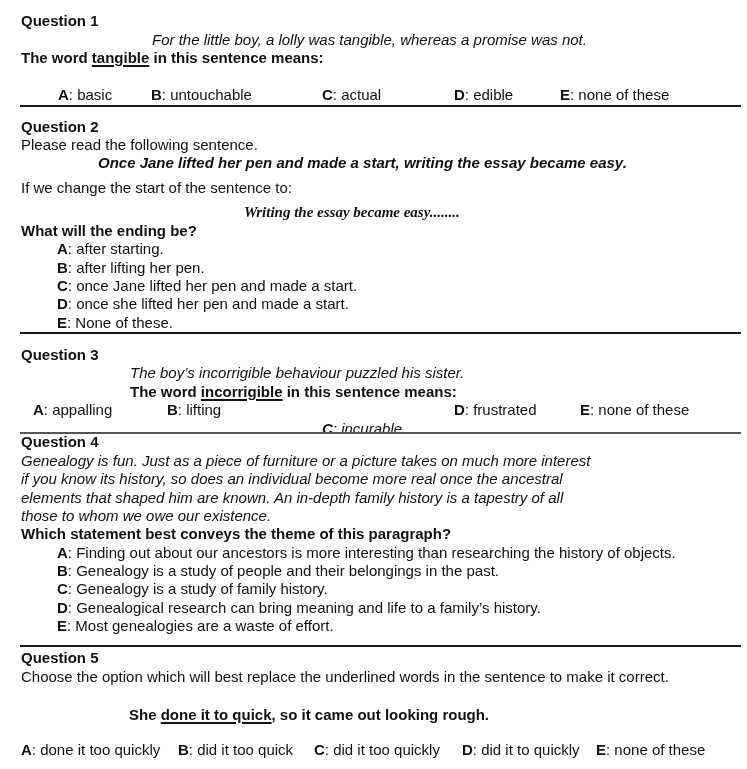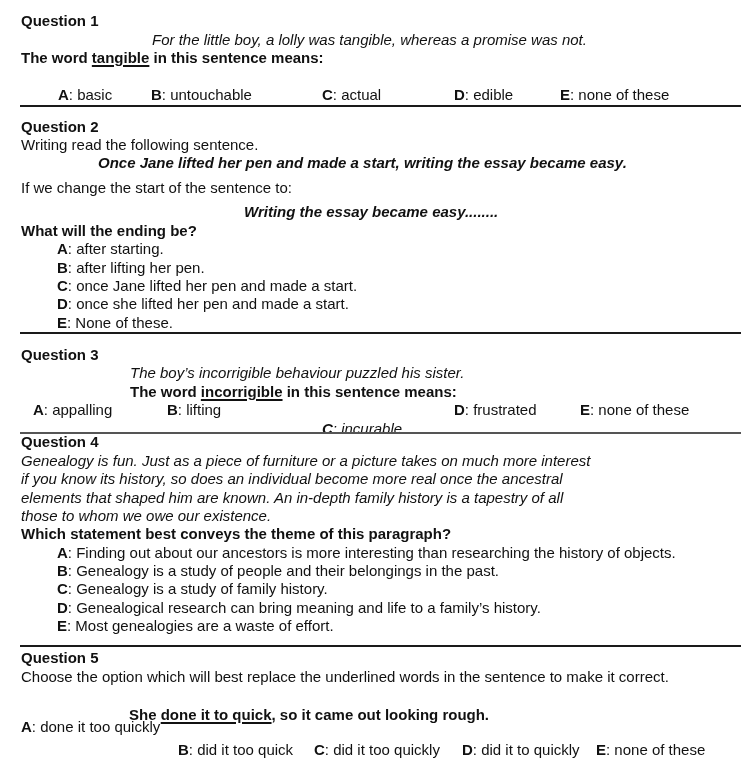--- a/index.html
+++ b/index.html
@@ -25,24 +25,24 @@
   <span>The word </span><span class="u">tangible</span><span> in this sentence means:</span>
 </div>
 <div class="abs opt" style="left:21px;top:86px;margin-left:37px;"><span class="l">A</span><span>: basic</span></div>
 <div class="abs opt" style="left:151px;top:86px;"><span class="l">B</span><span>:  untouchable</span></div>
 <div class="abs opt" style="left:322px;top:86px;"><span class="l">C</span><span>: actual</span></div>
 <div class="abs opt" style="left:454px;top:86px;"><span class="l">D</span><span>: edible</span></div>
 <div class="abs opt" style="left:560px;top:86px;"><span class="l">E</span><span>: none of these</span></div>
 <div class="rule" style="top:105px;"></div>
 
 <div class="abs b" style="left:21px;top:118px;">Question 2</div>
-<div class="abs" style="left:21px;top:136px;">Writing read the following sentence.</div>
+<div class="abs" style="left:21px;top:136px;">Please read the following sentence.</div>
 <div class="abs b i" style="left:98px;top:154px;">Once Jane lifted her pen and made a start, writing the essay became easy.</div>
 <div class="abs" style="left:21px;top:179px;">If we change the start of the sentence to:</div>
-<div class="abs b i" style="left:244px;top:203px;">Writing the essay became easy........</div>
+<div class="abs b i" style="left:244px;top:203px;font-family:Liberation Serif, serif;">Writing the essay became easy........</div>
 <div class="abs b" style="left:21px;top:222px;">What will the ending be?</div>
 <div class="abs opt" style="left:57px;top:240px;"><span class="l">A</span><span>: after starting.</span></div>
 <div class="abs opt" style="left:57px;top:259px;"><span class="l">B</span><span>: after lifting her pen.</span></div>
 <div class="abs opt" style="left:57px;top:277px;"><span class="l">C</span><span>: once Jane lifted her pen and made a start.</span></div>
 <div class="abs opt" style="left:57px;top:295px;"><span class="l">D</span><span>: once she lifted her pen and made a start.</span></div>
 <div class="abs opt" style="left:57px;top:314px;"><span class="l">E</span><span>: None of these.</span></div>
 <div class="rule" style="top:332px;"></div>
 
 <div class="abs b" style="left:21px;top:346px;">Question 3</div>
 <div class="abs i" style="left:130px;top:364px;">The boy’s incorrigible behaviour puzzled his sister.</div>
@@ -67,17 +67,17 @@
 <div class="abs opt" style="left:57px;top:580px;"><span class="l">C</span><span>: Genealogy is a study of family history.</span></div>
 <div class="abs opt" style="left:57px;top:599px;"><span class="l">D</span><span>: Genealogical research can bring meaning and life to a family’s history.</span></div>
 <div class="abs opt" style="left:57px;top:617px;"><span class="l">E</span><span>: Most genealogies are a waste of effort.</span></div>
 <div class="rule" style="top:645px;"></div>
 
 <div class="abs b" style="left:21px;top:649px;">Question 5</div>
 <div class="abs" style="left:21px;top:668px;">Choose the option which will best replace the underlined words in the sentence to make it correct.</div>
 <div class="abs b" style="left:129px;top:706px;">
   <span>She </span><span class="u">done it to quick</span><span>, so it came out looking rough.</span>
 </div>
-<div class="abs opt" style="left:21px;top:718px;"><span class="l">A</span><span>: done it too quickly</span></div>
+<div class="abs opt" style="left:21px;top:741px;"><span class="l">A</span><span>: done it too quickly</span></div>
 <div class="abs opt" style="left:178px;top:741px;"><span class="l">B</span><span>: did it too quick</span></div>
 <div class="abs opt" style="left:314px;top:741px;"><span class="l">C</span><span>: did it too quickly</span></div>
 <div class="abs opt" style="left:462px;top:741px;"><span class="l">D</span><span>: did it to quickly</span></div>
 <div class="abs opt" style="left:596px;top:741px;"><span class="l">E</span><span>: none of these</span></div>
 
 </body></html>

